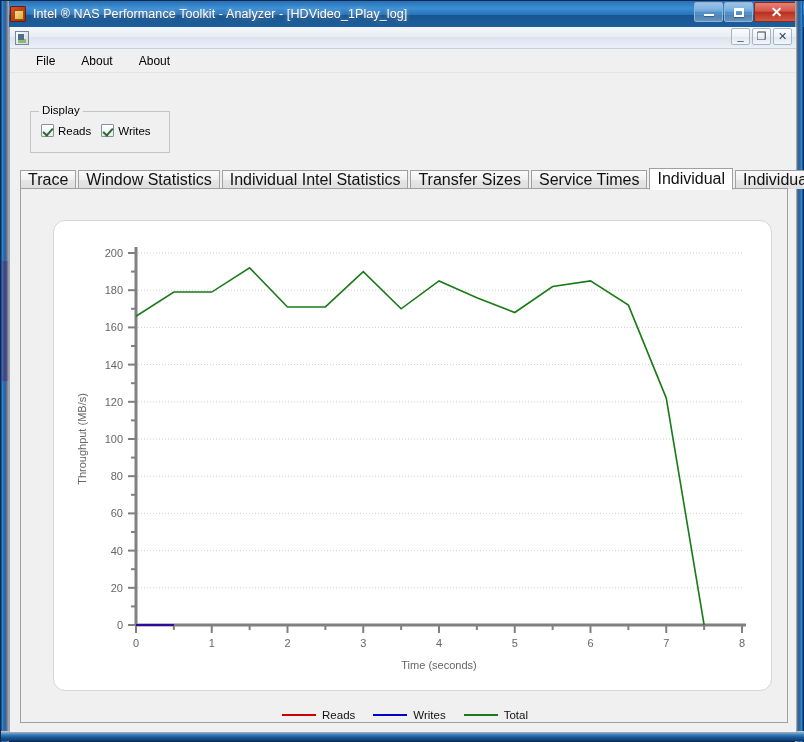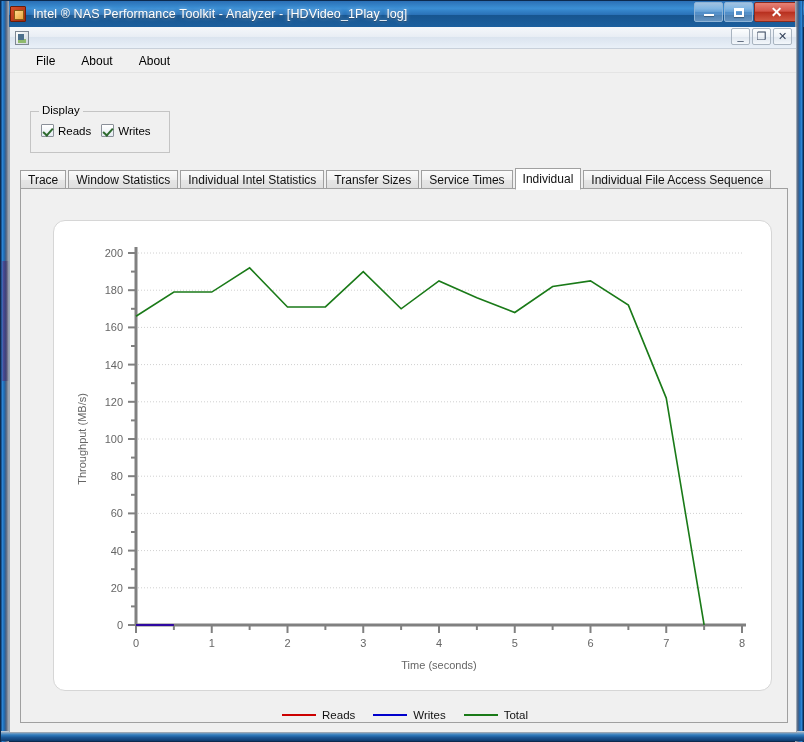--- a/index.html
+++ b/index.html
@@ -150,21 +150,21 @@
   
   #tab-strip {
     position: absolute; left: 10px; top: 141px; width: 768px; height: 21px;
     display: flex; align-items: flex-end; gap: 2px;
   }
   .tab {
     height: 19px; padding: 0 7px;
     background: linear-gradient(to bottom, #fbfbfb 0%, #f0f0f0 48%, #e6e6e6 50%, #dedede 100%);
     border: 1px solid #a0a0a0;
     border-bottom: none;
-    font-size: 12px; color: #111;
+    font-size: 16px; color: #111;
     display: flex; align-items: center; justify-content: center;
     cursor: default; white-space: nowrap;
   }
   .tab.active {
     height: 22px;
     background: #ffffff;
     border: 1px solid #a0a0a0; border-bottom: 1px solid #ffffff;
     margin-bottom: -1px; z-index: 3; position: relative;
   }
 

